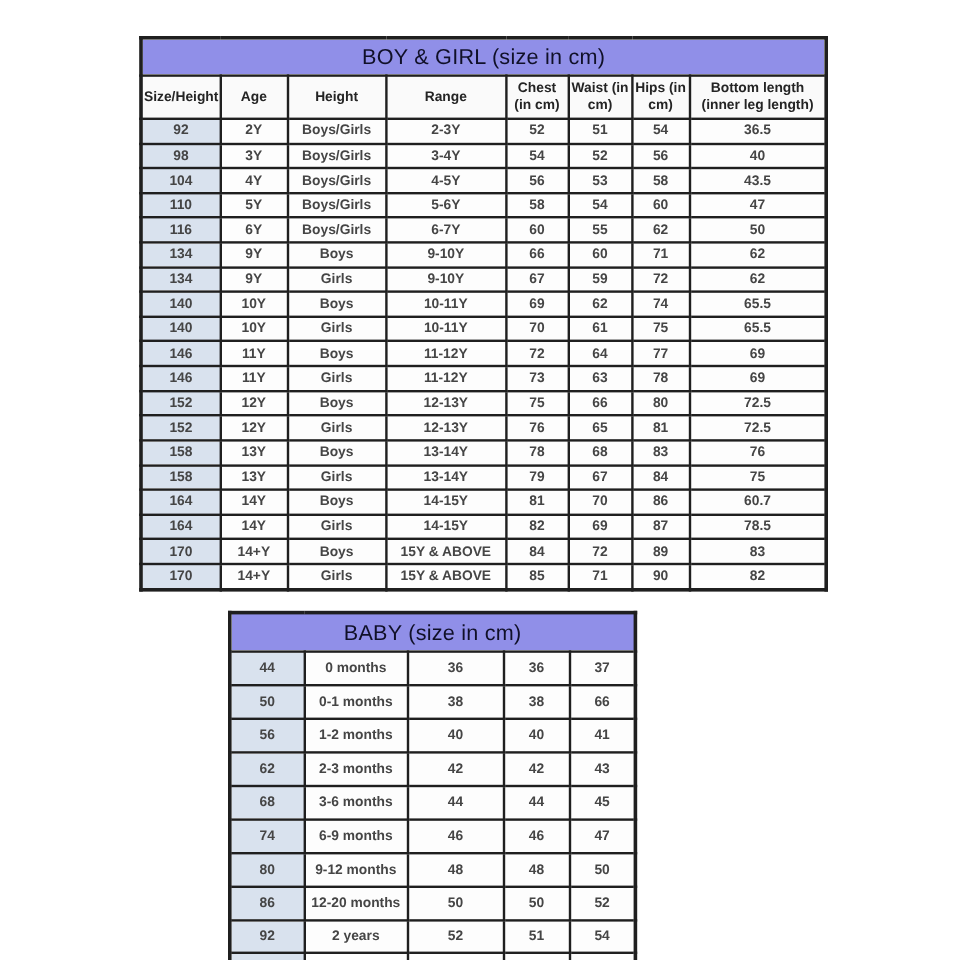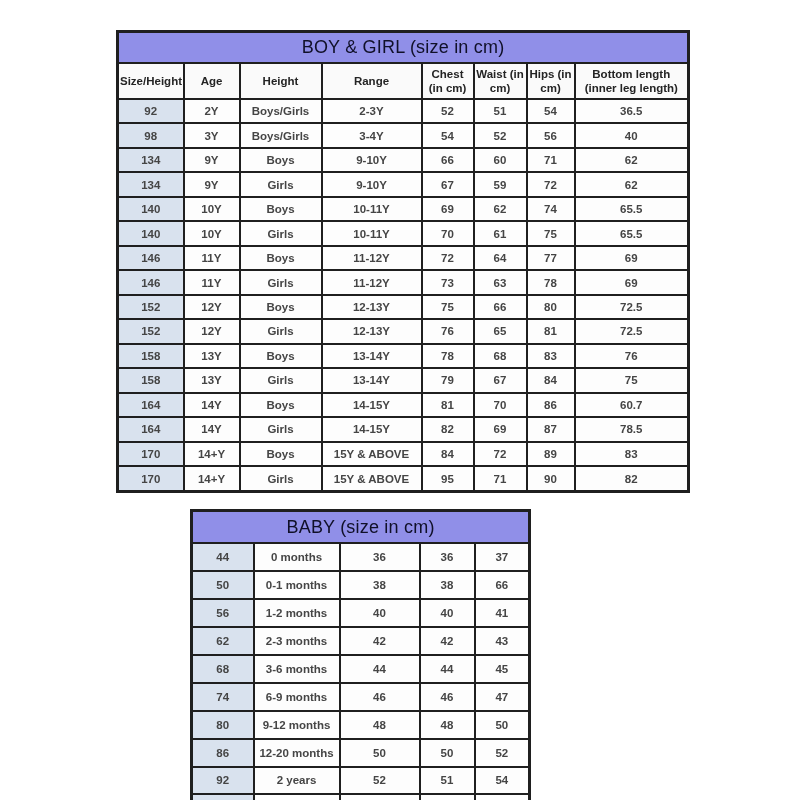--- a/index.html
+++ b/index.html
@@ -98,20 +98,50 @@
           <td class="first">98</td>
           <td>3Y</td>
           <td>Boys/Girls</td>
           <td>3-4Y</td>
           <td>54</td>
           <td>52</td>
           <td>56</td>
           <td>40</td>
         </tr>
         <tr>
+          <td class="first">104</td>
+          <td>4Y</td>
+          <td>Boys/Girls</td>
+          <td>4-5Y</td>
+          <td>56</td>
+          <td>53</td>
+          <td>58</td>
+          <td>43.5</td>
+        </tr>
+        <tr>
+          <td class="first">110</td>
+          <td>5Y</td>
+          <td>Boys/Girls</td>
+          <td>5-6Y</td>
+          <td>58</td>
+          <td>54</td>
+          <td>60</td>
+          <td>47</td>
+        </tr>
+        <tr>
+          <td class="first">116</td>
+          <td>6Y</td>
+          <td>Boys/Girls</td>
+          <td>6-7Y</td>
+          <td>60</td>
+          <td>55</td>
+          <td>62</td>
+          <td>50</td>
+        </tr>
+        <tr>
           <td class="first">134</td>
           <td>9Y</td>
           <td>Boys</td>
           <td>9-10Y</td>
           <td>66</td>
           <td>60</td>
           <td>71</td>
           <td>62</td>
         </tr>
         <tr>
@@ -232,21 +262,21 @@
           <td>84</td>
           <td>72</td>
           <td>89</td>
           <td>83</td>
         </tr>
         <tr>
           <td class="first">170</td>
           <td>14+Y</td>
           <td>Girls</td>
           <td>15Y &amp; ABOVE</td>
-          <td>95</td>
+          <td>85</td>
           <td>71</td>
           <td>90</td>
           <td>82</td>
         </tr>
       </tbody>
   </table>
 
   <table id="baby-table" class="size-tbl">
     <colgroup>
       <col style="width:62px">

